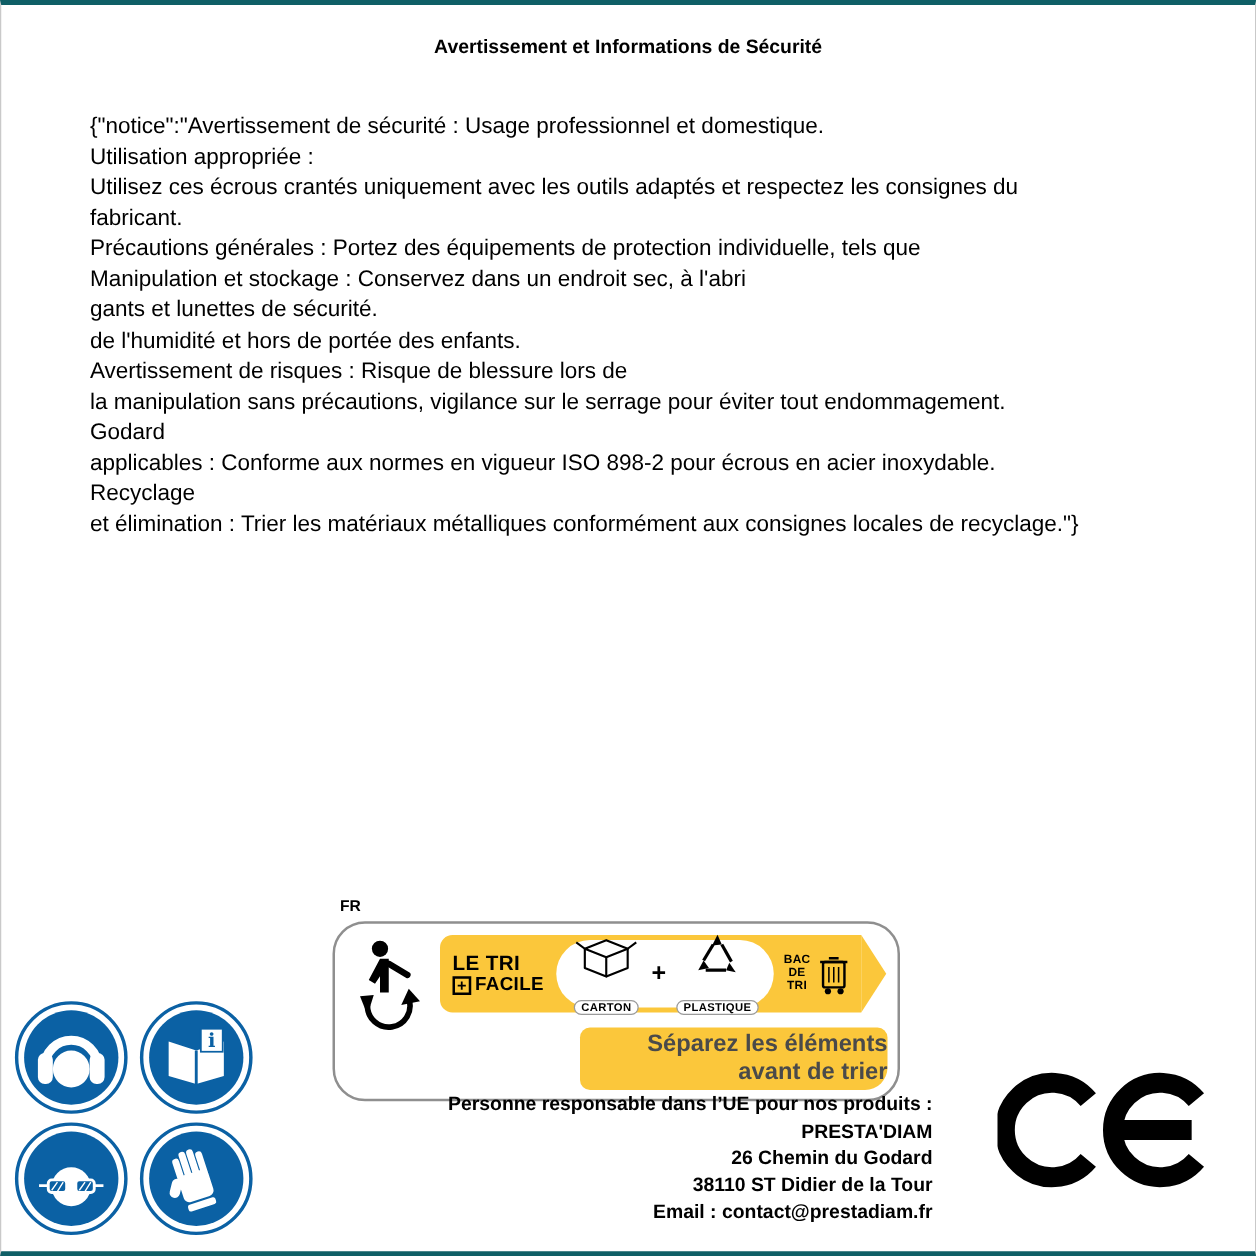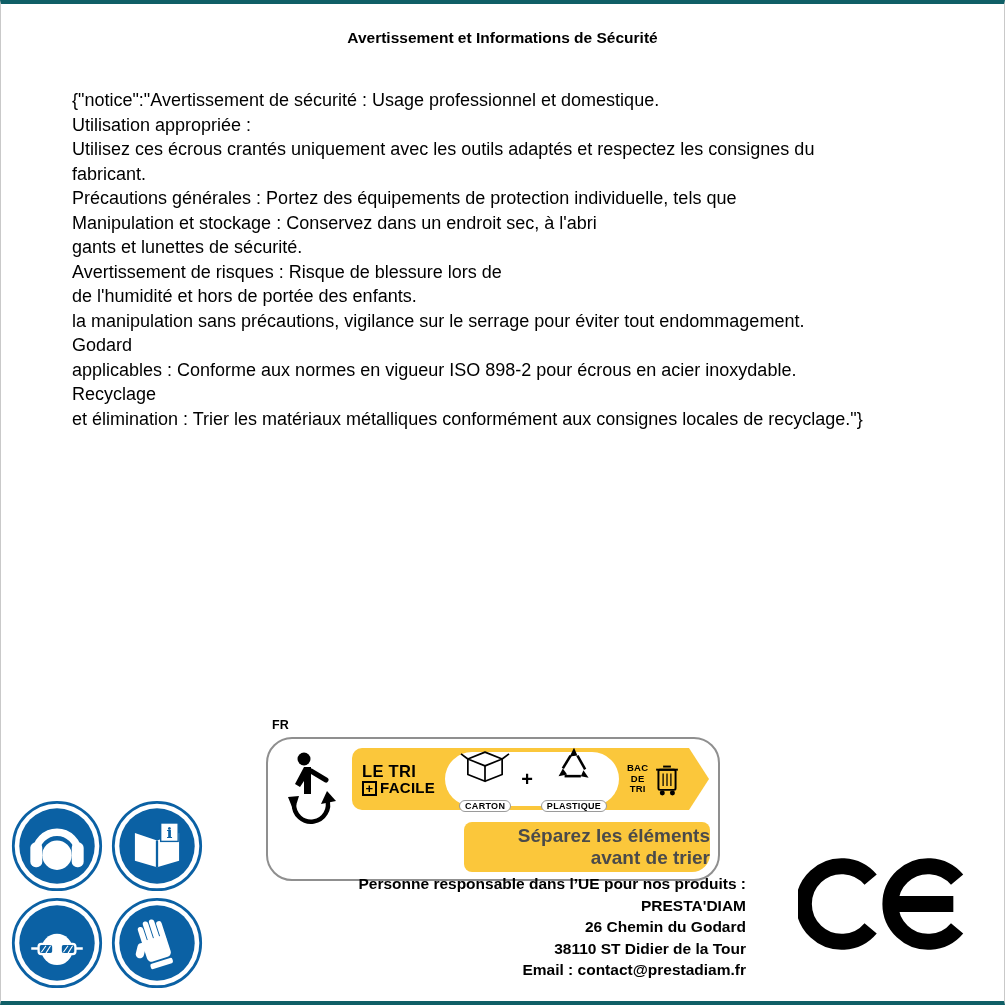--- a/index.html
+++ b/index.html
@@ -47,22 +47,22 @@
   <div class="title">Avertissement et Informations de Sécurité</div>
 
   <div class="notice">
     <div class="nl">{"notice":"Avertissement de sécurité : Usage professionnel et domestique.</div>
     <div class="nl">Utilisation appropriée :</div>
     <div class="nl">Utilisez ces écrous crantés uniquement avec les outils adaptés et respectez les consignes du</div>
     <div class="nl">fabricant.</div>
     <div class="nl">Précautions générales : Portez des équipements de protection individuelle, tels que</div>
     <div class="nl">Manipulation et stockage : Conservez dans un endroit sec, à l'abri</div>
     <div class="nl">gants et lunettes de sécurité.</div>
+    <div class="nl">de l'humidité et hors de portée des enfants.</div>
     <div class="nl">Avertissement de risques : Risque de blessure lors de</div>
-    <div class="nl">de l'humidité et hors de portée des enfants.</div>
     <div class="nl">la manipulation sans précautions, vigilance sur le serrage pour éviter tout endommagement.</div>
     <div class="nl">Godard</div>
     <div class="nl">applicables : Conforme aux normes en vigueur ISO 898-2 pour écrous en acier inoxydable.</div>
     <div class="nl">Recyclage</div>
     <div class="nl">et élimination : Trier les matériaux métalliques conformément aux consignes locales de recyclage."}</div>
   </div>
 
   <div class="icons-grid">
 
     <svg class="m-icon" viewBox="0 0 100 100">

